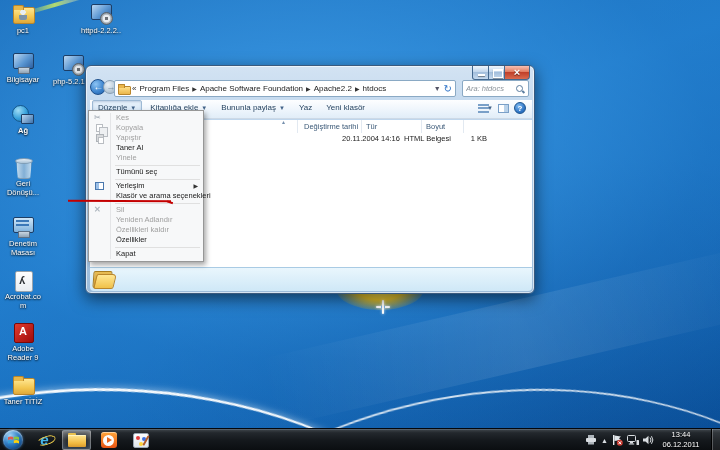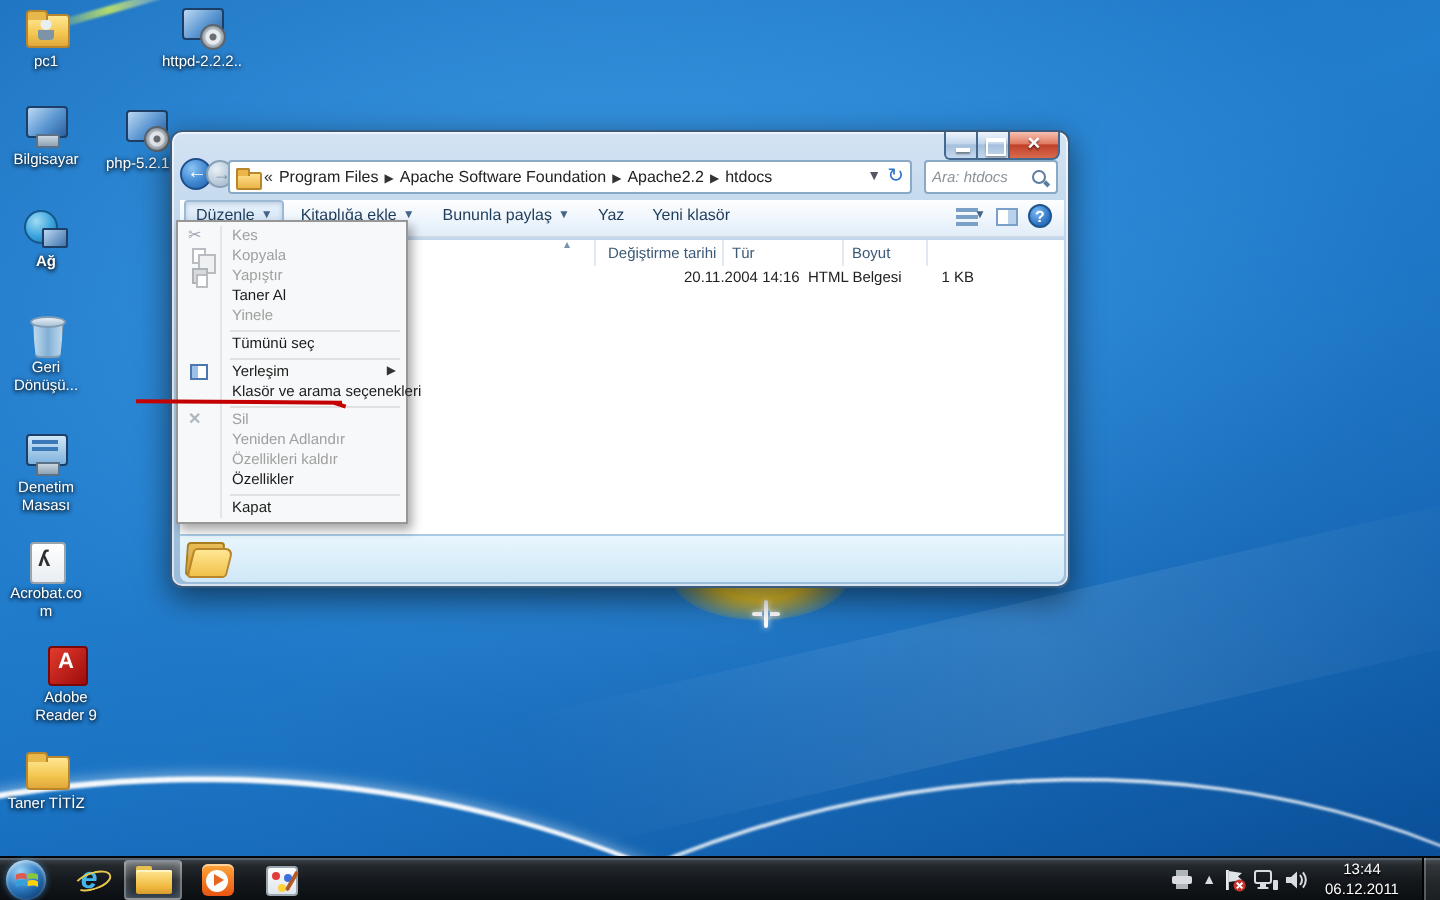--- a/index.html
+++ b/index.html
@@ -243,21 +243,21 @@
     <div class="icon-item" style="left: 2px; top: 216px;">
       <div class="di control-panel">
         <i></i>
       </div>
       <span class="di-label">Denetim Masası</span>
     </div>
     <div class="icon-item" style="left: 2px; top: 269px;">
       <div class="di acrobat"></div>
       <span class="di-label">Acrobat.com</span>
     </div>
-    <div class="icon-item" style="left: 12px; top: 321px;">
+    <div class="icon-item" style="left: 2px; top: 321px;">
       <div class="di adobe-reader"></div>
       <span class="di-label">Adobe Reader 9</span>
     </div>
     <div class="icon-item" style="left: 2px; top: 374px;">
       <div class="di folder"></div>
       <span class="di-label">Taner TİTİZ</span>
     </div>
   </div>
 
 <div class="win">

